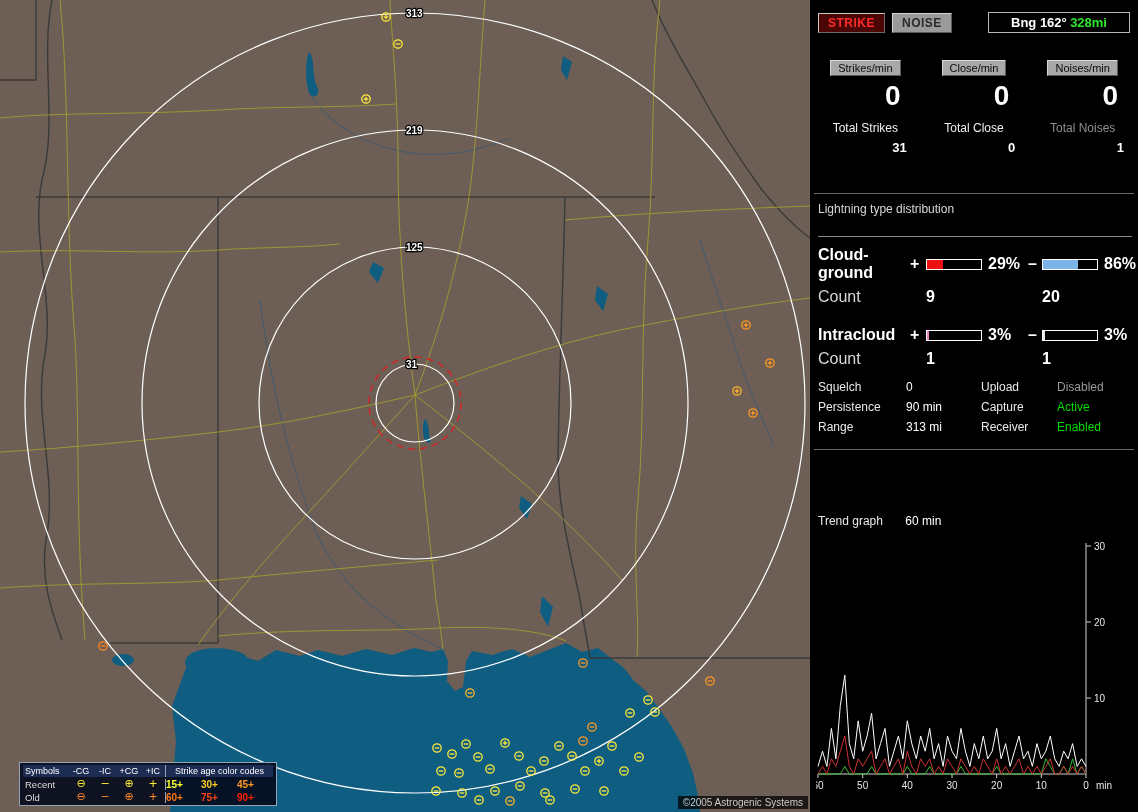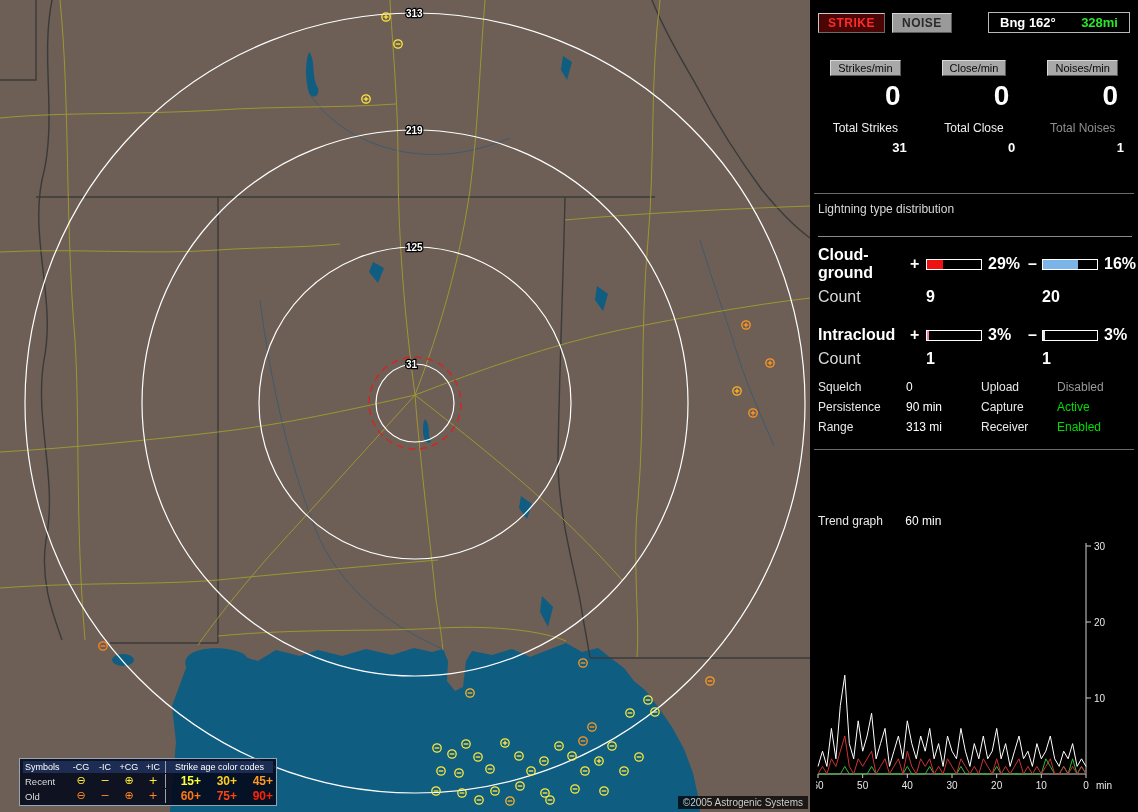--- a/index.html
+++ b/index.html
@@ -11,29 +11,29 @@
   .ring-label{font-weight:bold;font-size:10px;fill:#fff;stroke:#000;stroke-width:2.5px;paint-order:stroke}
   
   .legend{position:absolute;left:19px;bottom:6px;background:rgba(4,10,28,0.9);border:1px solid #93a3b8;padding:2px 3px}
   .lg-grid{display:grid;grid-template-columns:46px 24px 24px 24px 24px 36px 36px 36px;align-items:center;row-gap:1px}
   .lg-h{font-size:9px;color:#fff;background:#1d2c52;padding:1px 2px;white-space:nowrap}
   .lg-col{text-align:center}
   .lg-agehdr{grid-column:6 / span 3;text-align:center}
   .lg-sep{border-left:1px solid #93a3b8}
   .lg-label{font-size:9.5px;color:#ddd;padding:0 2px}
   .lg-sym{font-family:"DejaVu Sans",sans-serif;font-size:11px;line-height:12px;text-align:center}
-  .lg-ageval{font-size:12px;font-weight:bold;text-align:right}
+  .lg-ageval{font-size:10px;font-weight:bold;text-align:left}
   .copyright{position:absolute;right:2px;bottom:3px;font-size:10px;color:#ccc;background:rgba(0,0,0,0.75);padding:1px 5px}
   
   .side{position:absolute;left:810px;top:0;width:384px;height:812px;background:#000;color:#fff}
   .topbar{position:absolute;left:8px;top:12px;width:312px;display:flex;align-items:center}
   .btn{font-size:12px;font-weight:bold;padding:2px 9px;border:1px solid;letter-spacing:.5px;cursor:default}
   .btn.strike{color:#ff2a2a;background:#4a0505;border-color:#c8c8c8 #6a6a6a #6a6a6a #c8c8c8}
   .btn.noise{color:#2a2a2a;background:#9a9a9a;border-color:#d5d5d5 #5a5a5a #5a5a5a #d5d5d5;margin-left:7px}
-  .bngbox{margin-left:auto;display:flex;justify-content:space-between;align-items:center;width:142px;border:1px solid #b8b8b8;padding:2px 11px;font-size:13px;font-weight:bold;background:#000}
+  .bngbox{margin-left:auto;display:flex;justify-content:space-between;align-items:center;width:142px;border:1px solid #b8b8b8;padding:2px 22px;font-size:13px;font-weight:bold;background:#000}
   .bng-label{color:#fff}
   .bng-range{color:#2ce62c}
   .rates{position:absolute;left:4px;top:58px;width:320px;display:grid;grid-template-columns:1fr 1fr 1fr;column-gap:6px;text-align:center}
   .chip{display:inline-block;font-size:11px;color:#0a0a0a;background:#a8a8a8;border:1px solid;border-color:#d8d8d8 #5a5a5a #5a5a5a #d8d8d8;padding:1px 7px;white-space:nowrap}
   .rate-val{font-size:28px;font-weight:bold;color:#fff;margin-top:5px;line-height:30px;text-align:right;padding-right:16px}
   .total-label{font-size:12px;color:#f0f0f0;margin-top:10px}
   .total-label.dim{color:#8f8f8f}
   .total-val{font-size:13px;font-weight:bold;color:#fff;text-align:right;padding-right:10px;margin-top:5px}
   .sep{position:absolute;left:4px;width:320px;height:1px;background:#6a6a6a}
   .dist{position:absolute;left:8px;top:202px;width:314px}
@@ -376,21 +376,21 @@
           <span class="b">Cloud-ground</span>
           <span class="sign">+</span>
           <div class="bar">
             <i style="width: 29%; background: rgb(238, 17, 17);"></i>
           </div>
           <span class="b pct">29%</span>
           <span class="sign">–</span>
           <div class="bar">
             <i style="width: 65%; background: rgb(122, 180, 232);"></i>
           </div>
-          <span class="b pct">16%</span>
+          <span class="b pct">86%</span>
           <span class="dimlbl">Count</span>
           <span></span>
           <span class="b">9</span>
           <span></span>
           <span></span>
           <span class="b">20</span>
           <span></span>
           <div class="dist-spacer"></div>
           <span class="b">Intracloud</span>
           <span class="sign">+</span>

